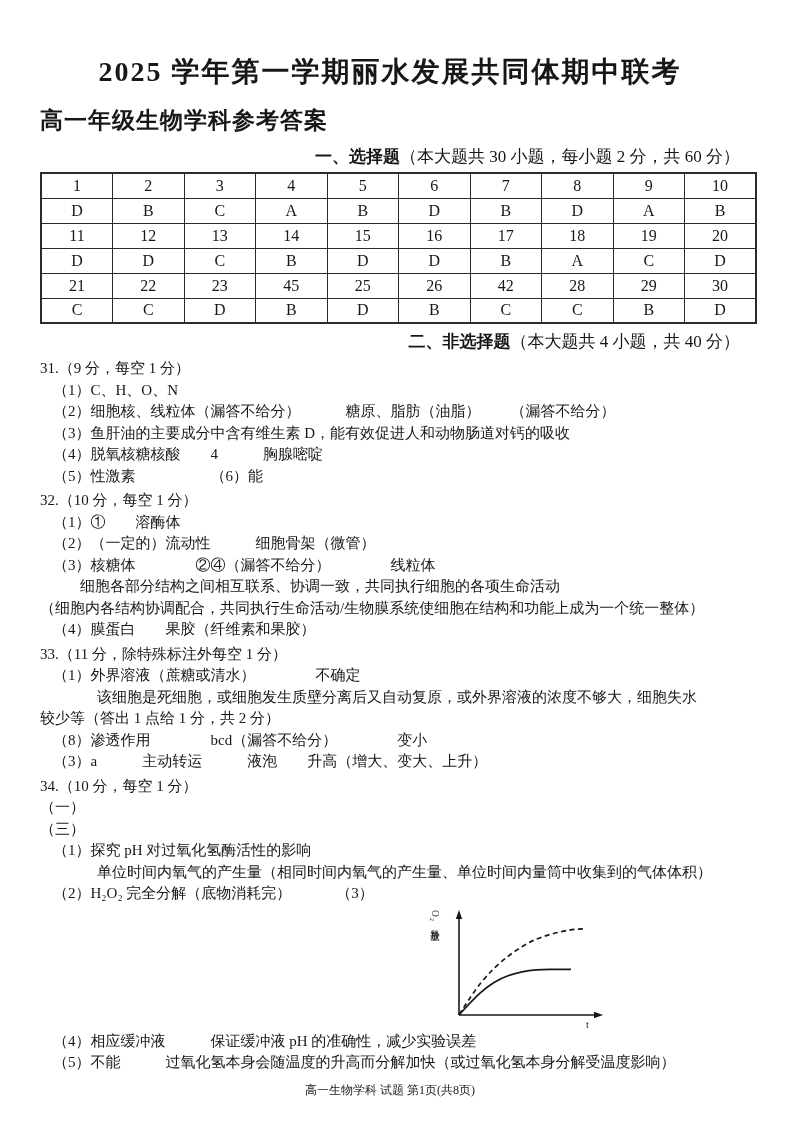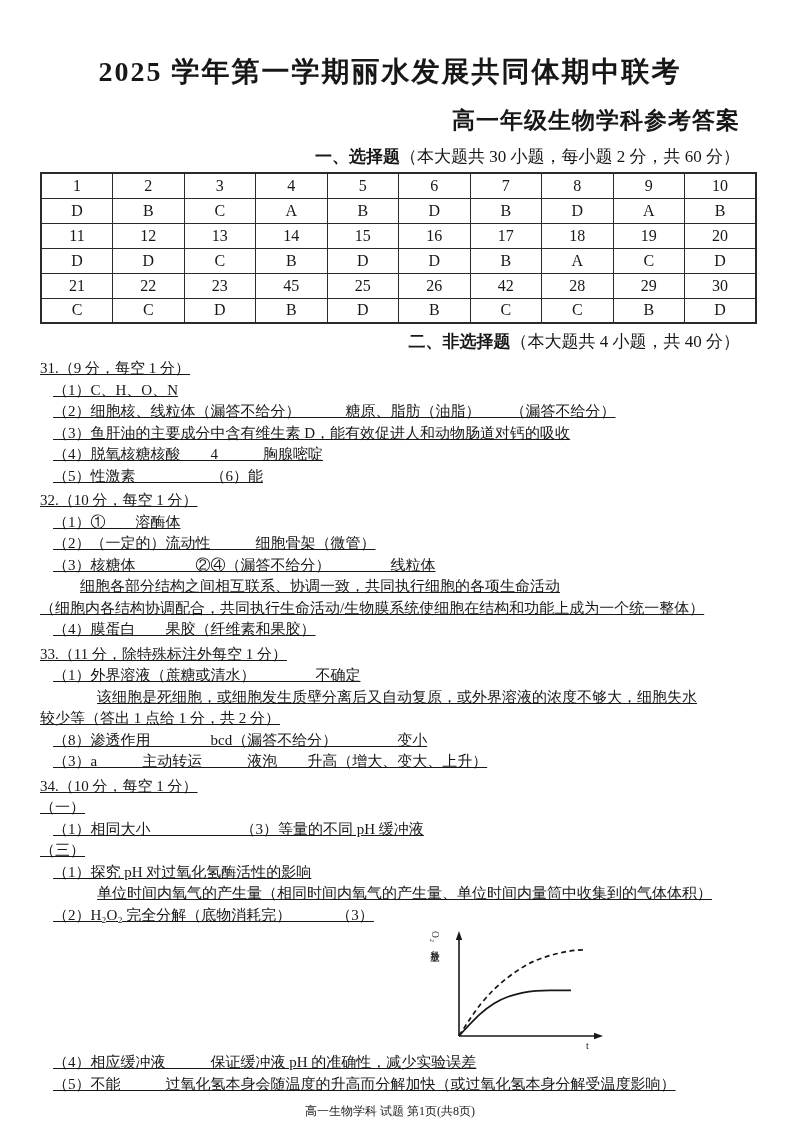--- a/index.html
+++ b/index.html
@@ -14,21 +14,21 @@
 
   .doc-title {
     text-align: center;
     font-size: 28px;
     font-weight: bold;
     letter-spacing: 2px;
     line-height: 36px;
     margin-bottom: 16px;
   }
   .doc-subtitle {
-    text-align: right;
+    text-align: left;
     font-size: 23px;
     font-weight: bold;
     letter-spacing: 1px;
     line-height: 30px;
     margin-bottom: 9px;
   }
 
   .section-heading { font-size: 17px; line-height: 24px; margin-left: 8px; text-align: right; }
   .section-heading .bold { font-weight: bold; }
 
@@ -43,21 +43,21 @@
     height: 25px;
     text-align: center;
     vertical-align: middle;
     font-size: 16px;
     padding: 0;
   }
   table.answer-table { border: 2px solid #2b2b2b; }
 
   .sec2-heading { margin-top: 4px; }
 
-  .answers { margin-top: 4px; font-size: 15px; text-decoration: underline; }
+  .answers { margin-top: 4px; font-size: 15px; }
   .line { line-height: 21.5px; white-space: pre-wrap; }
   .line.tgap { margin-top: 3px; }
   .ind0 { margin-left: 0; }
   .ind1 { margin-left: 13px; }
   .ind2 { margin-left: 40px; }
   .ind3 { margin-left: 57px; }
 
   .chart-row { position: relative; height: 120px; margin: 2px 0 2px 385px; width: 200px; }
   .chart-ylabel {
     position: absolute; left: 3px; top: 3px;
@@ -177,21 +177,20 @@
       <div class="line ind0">（细胞内各结构协调配合，共同执行生命活动/生物膜系统使细胞在结构和功能上成为一个统一整体）</div>
       <div class="line ind1">（4）膜蛋白　　果胶（纤维素和果胶）</div>
       <div class="line ind0 tgap">33.（11 分，除特殊标注外每空 1 分）</div>
       <div class="line ind1">（1）外界溶液（蔗糖或清水）　　　　不确定</div>
       <div class="line ind3">该细胞是死细胞，或细胞发生质壁分离后又自动复原，或外界溶液的浓度不够大，细胞失水</div>
       <div class="line ind0">较少等（答出 1 点给 1 分，共 2 分）</div>
       <div class="line ind1">（8）渗透作用　　　　bcd（漏答不给分）　　　　变小</div>
       <div class="line ind1">（3）a　　　主动转运　　　液泡　　升高（增大、变大、上升）</div>
       <div class="line ind0 tgap">34.（10 分，每空 1 分）</div>
       <div class="line ind0">（一）</div>
-      <div class="line ind1">（1）相同大小　　　　　　（3）等量的不同 pH 缓冲液</div>
       <div class="line ind0">（三）</div>
       <div class="line ind1">（1）探究 pH 对过氧化氢酶活性的影响</div>
       <div class="line ind3">单位时间内氧气的产生量（相同时间内氧气的产生量、单位时间内量筒中收集到的气体体积）</div>
       <div class="line ind1">（2）H₂O₂ 完全分解（底物消耗完）　　　（3）</div>
     </div>
 
   <div class="chart-row">
     <div class="chart-ylabel">O₂释放量</div>
     <svg class="chart-svg" width="180" height="124" viewBox="0 0 180 124">
       <line x1="20" y1="108" x2="20" y2="9" stroke="#171717" stroke-width="1.6"></line>

